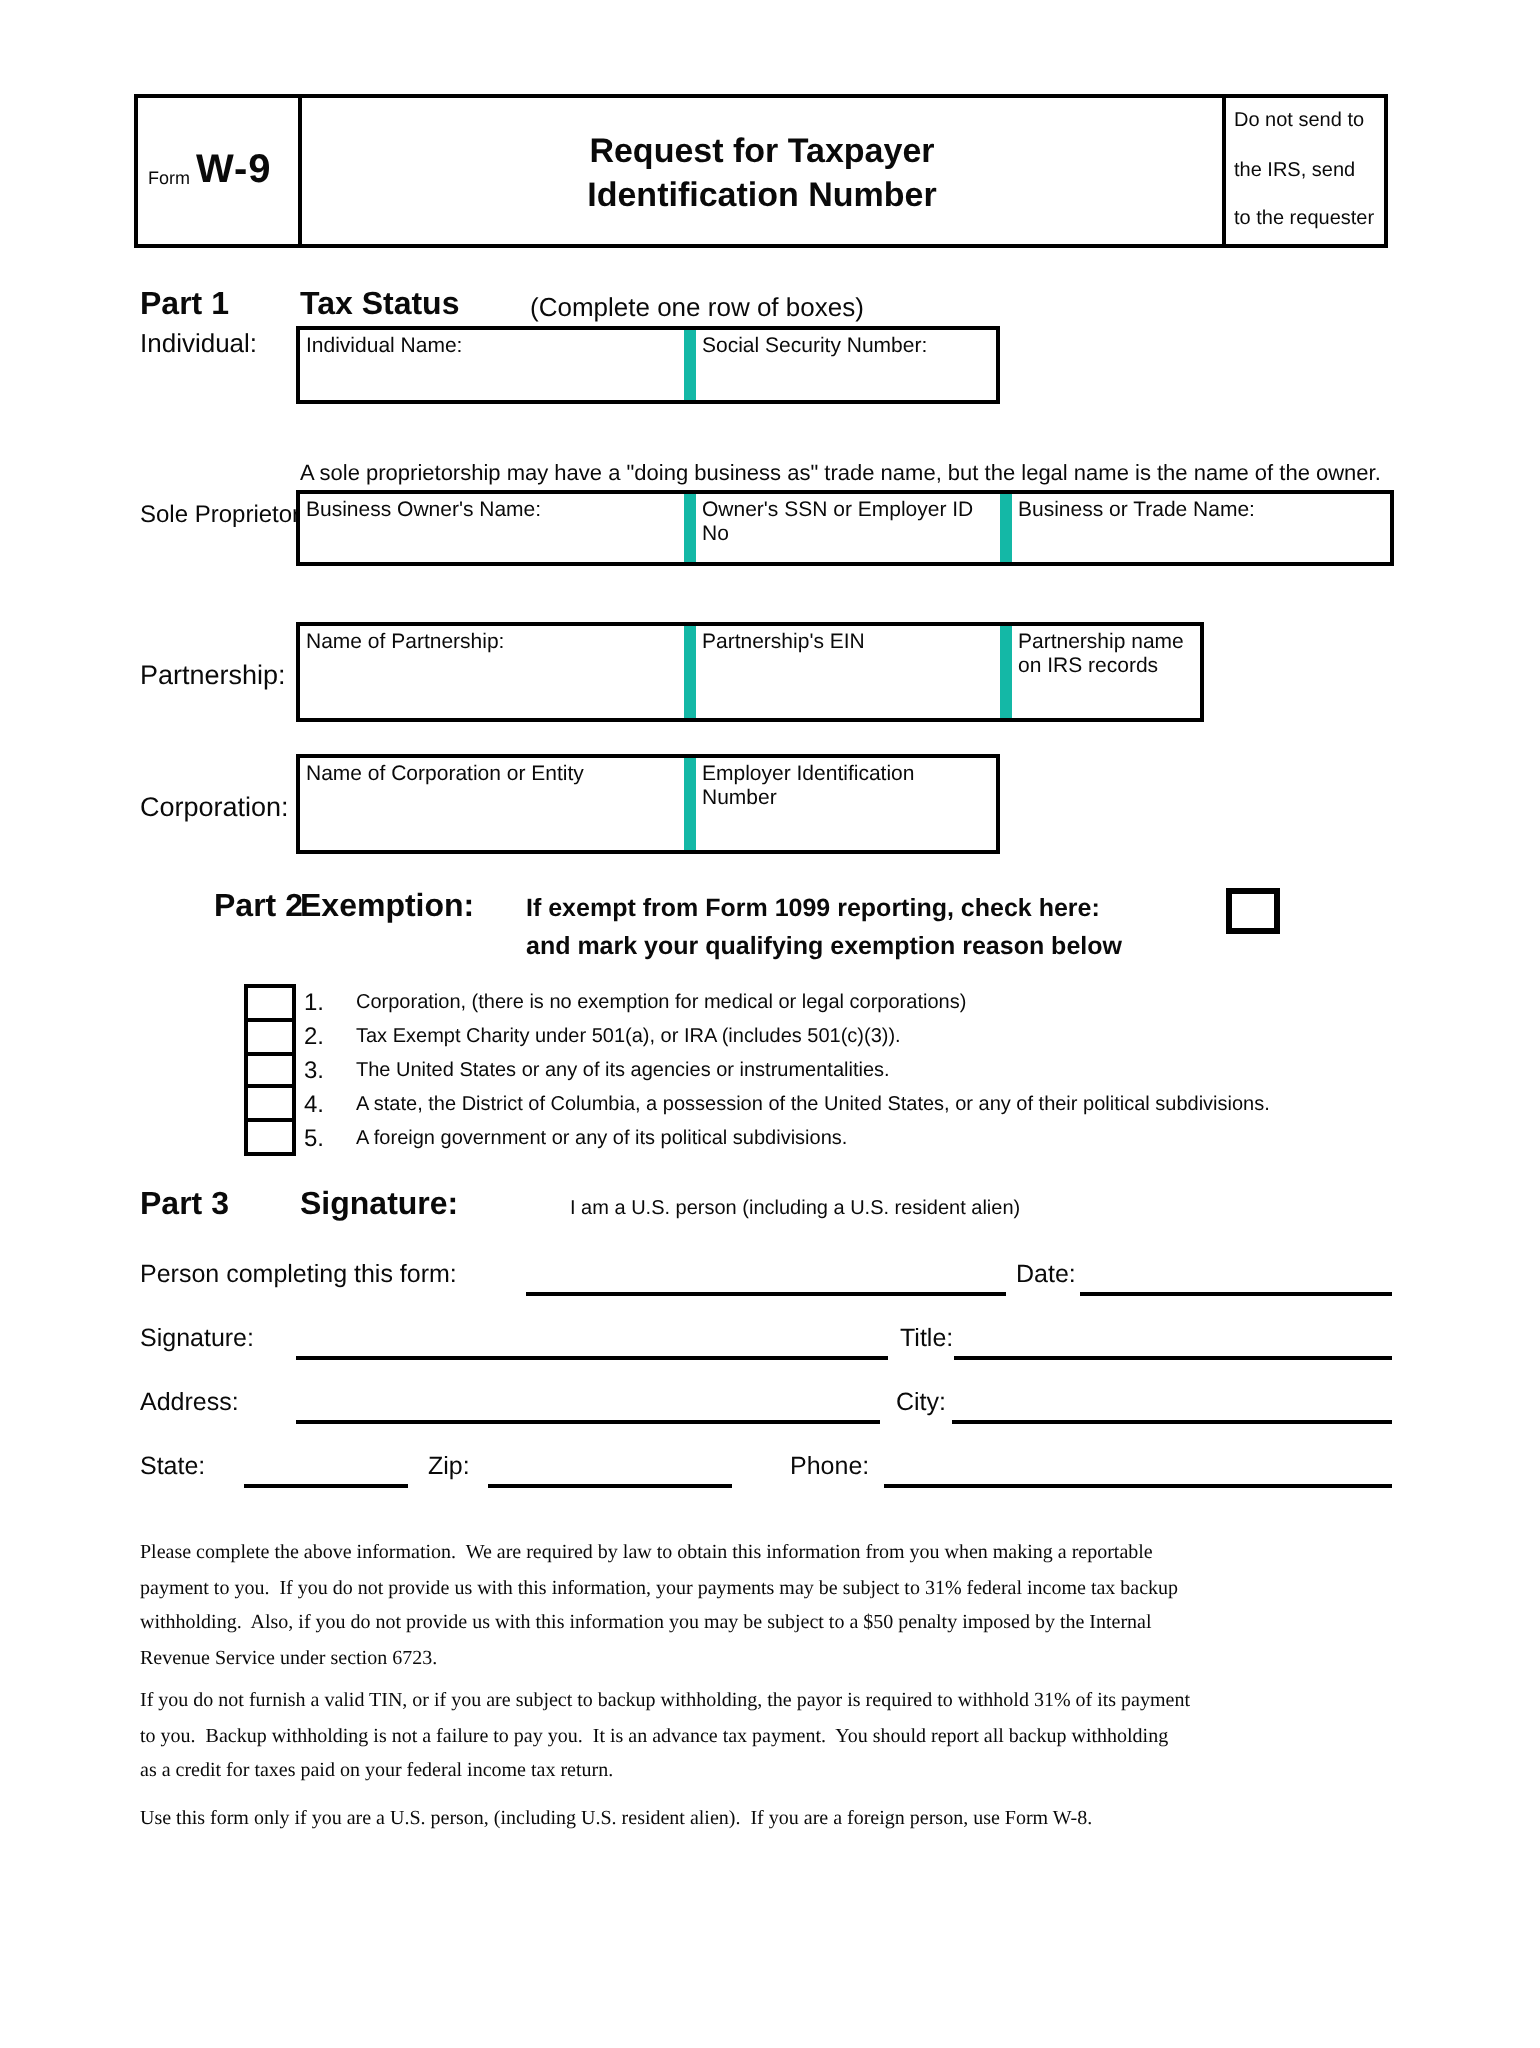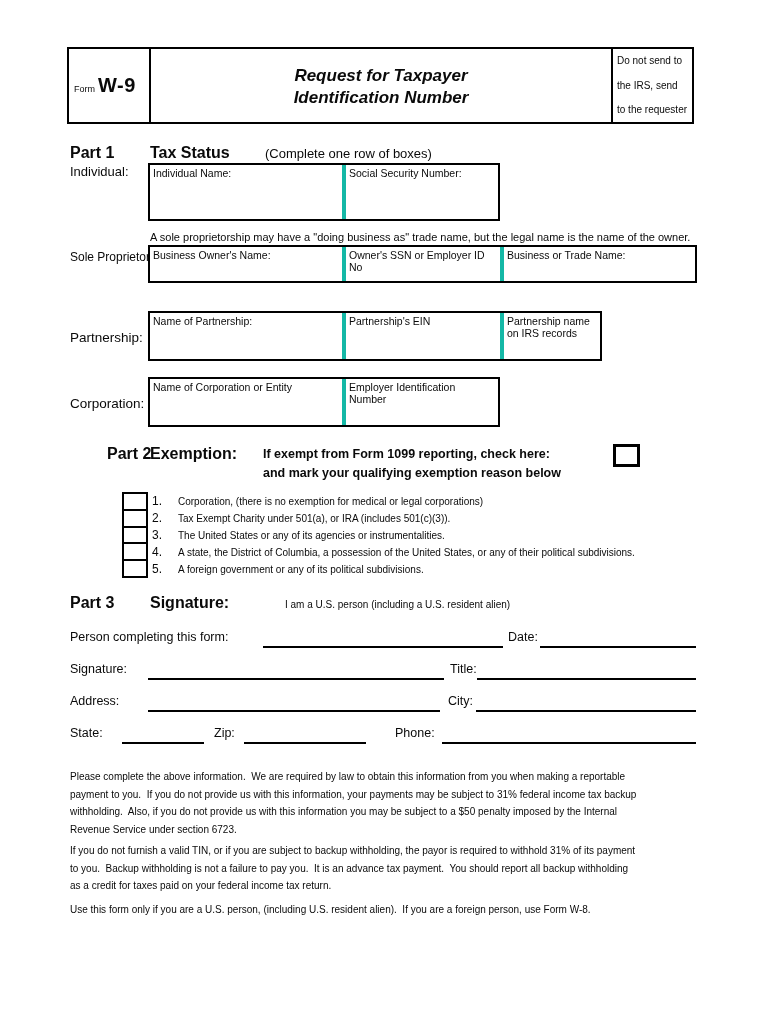--- a/index.html
+++ b/index.html
@@ -11,32 +11,32 @@
   .abs { position:absolute; }
 
   
   .hbox { position:absolute; left:67px; top:47px; width:627px; height:77px;
           border:2px solid #000; display:flex; background:#fff; }
   .hcell-form { width:82px; border-right:2px solid #000; display:flex;
                 align-items:center; padding-left:5px; }
   .form-word { font-size:9px; padding-top:6px; }
   .form-num  { font-size:20px; font-weight:bold; letter-spacing:.5px; margin-left:3px; }
   .hcell-title { flex:1; text-align:center; font-size:17px; font-weight:bold;
-                 line-height:22px; padding-top:16px;font-style:italic; }
+                 line-height:22px; padding-top:16px; }
   .hcell-note { width:81px; border-left:2px solid #000; font-size:10px;
                 display:flex; flex-direction:column; justify-content:space-between;
                 padding:6px 2px 7px 4px; }
 
   
   .part-h { font-size:16px; font-weight:bold; }
   .sub13  { font-size:13px; }
 
   
   .tbl { position:absolute; display:flex; border:2px solid #000; background:#fff; }
-  .tcell { border-left:4px solid #14b8a6; padding:2px 3px; font-size:10.5px; }
+  .tcell { border-left:6px solid #14b8a6; padding:2px 3px; font-size:10.5px; }
   .tcell:first-child { border-left:none; }
   .w1 { width:192px; } .w2 { width:158px; } .wf { flex:1; }
 
   .rowlbl { font-size:13px; }
   .rowlbl-sm { font-size:12px; }
   .rowlbl-lg { font-size:13.5px;margin-top:16px; }
   .notetext { font-size:11px; white-space:pre; }
 
   
   .boldline { font-size:12.5px; font-weight:bold; }
@@ -48,21 +48,21 @@
   .reason { position:absolute; left:152px; display:flex; height:17px; }
   .reason .num { width:26px; font-size:12px; line-height:16px; }
   .reason .txt { font-size:10px; line-height:13px; padding-top:2px; white-space:pre; }
 
   
   .flabel { font-size:12.5px; }
   .sub10 { font-size:10px; }
   .uline { position:absolute; border-bottom:2px solid #000; height:0; }
 
   
-  .pline { font-size:10px; line-height:17.6px; white-space:pre; }
+  .pline { font-size:10px; line-height:17.6px; white-space:pre;font-family:Liberation Serif, serif; }
 </style>
 </head>
 <body>
 
 <div class="page">
 
   <div class="hbox">
     <div class="hcell-form">
       <span class="form-word">Form</span>
       <span class="form-num">W-9</span>
@@ -76,21 +76,21 @@
       <div>the IRS, send</div>
       <div>to the requester</div>
     </div>
   </div>
 
   <div class="abs part-h" style="left:70px; top:144px;">Part 1</div>
   <div class="abs part-h" style="left:150px; top:144px;">Tax Status</div>
   <div class="abs sub13" style="left:265px; top:146px;">(Complete one row of boxes)</div>
 
   <div class="abs rowlbl" style="left:70px; top:164px;">Individual:</div>
-  <div class="tbl" style="left:148px; top:163px; width:352px; height:58px;">
+  <div class="tbl" style="left:148px; top:163px; width:352px; height:39px;">
     <div class="tcell w1">
       <span>Individual Name:</span>
     </div>
     <div class="tcell wf">
       <span>Social Security Number:</span>
     </div>
   </div>
 
   <div class="abs notetext" style="left:150px; top:231px;">A sole proprietorship may have a "doing business as" trade name, but the legal name is the name of the owner.</div>
   <div class="abs rowlbl-sm" style="left:70px; top:250px;">Sole Proprietor:</div>

